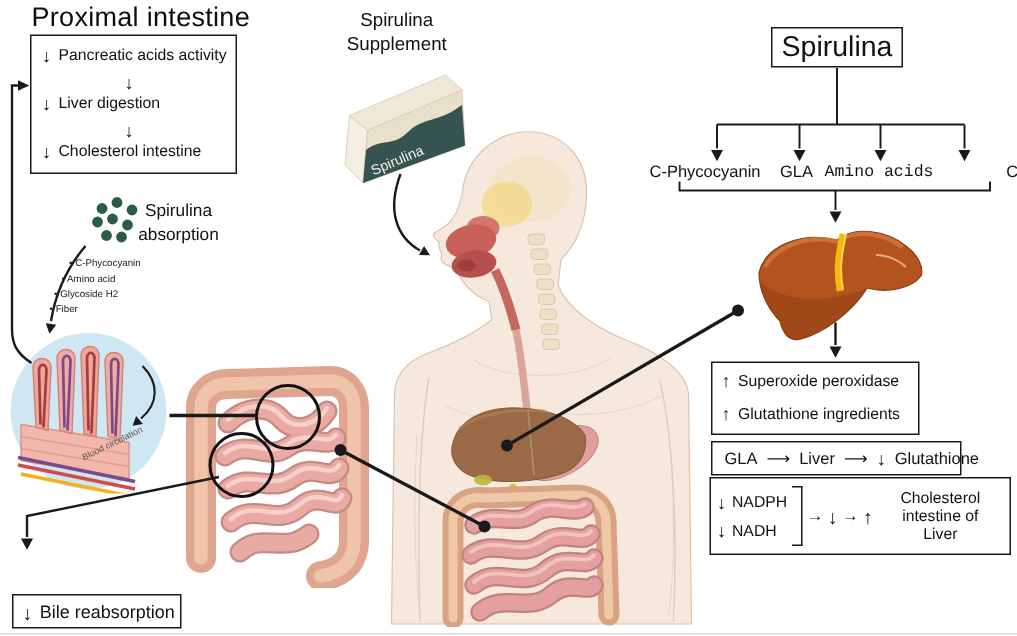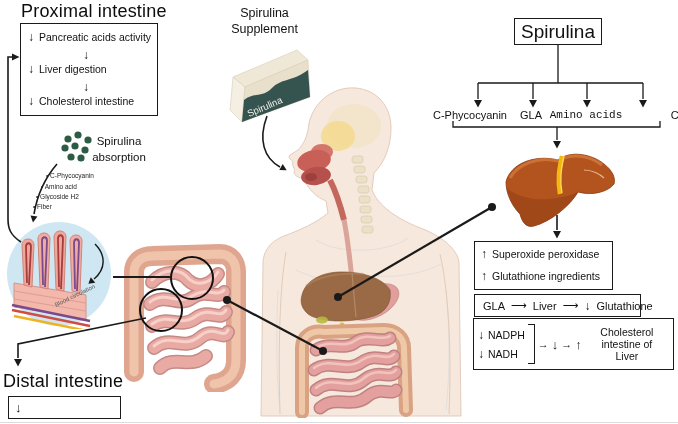--- a/index.html
+++ b/index.html
@@ -91,24 +91,24 @@
       <path d="M 6,84 L 84,100" stroke="#7b4a8c"></path>
       <path d="M 6,89 L 84,105" stroke="#cf4d44"></path>
       <path d="M 8,95 L 82,110" stroke="#f2b21e"></path>
     </g>
 
     <path d="M 89,23 C 100,34 100,48 88,58" fill="none" stroke="#1a1a1a" stroke-width="1.4"></path>
     <polygon points="0,-3.5 0,3.5 6,0" fill="#1a1a1a" transform="translate(87,59) rotate(140)"></polygon>
     <text x="50" y="86" font-size="6" fill="#555" transform="rotate(-26 50 86)">Blood circulation</text>
   </svg>
 
-  <div class="abs title" style="left:3px;top:371px;">Distal intestine</div>
   <div class="abs obox" style="left:8px;top:396px;width:113px;height:23px;">
     <div class="abs row" style="left:6px;top:4px;font-size:12px;">
       <span class="dar" style="font-size:13px;">↓</span>
+      <span>Bile reabsorption</span>
     </div>
   </div>
 
   <div class="abs ctr" style="left:222px;top:5px;width:85px;font-size:12.5px;line-height:1.3;z-index:10;">
     <div>Spirulina</div>
     <div>Supplement</div>
   </div>
 
   <svg class="abs illus" style="left:220px;top:44px;" width="100" height="84" viewBox="0 0 100 84">
     <polygon points="13,33 77,6 88,16 25,43" fill="#efe8d7" stroke="#d8cdb6" stroke-width="0.6"></polygon>

